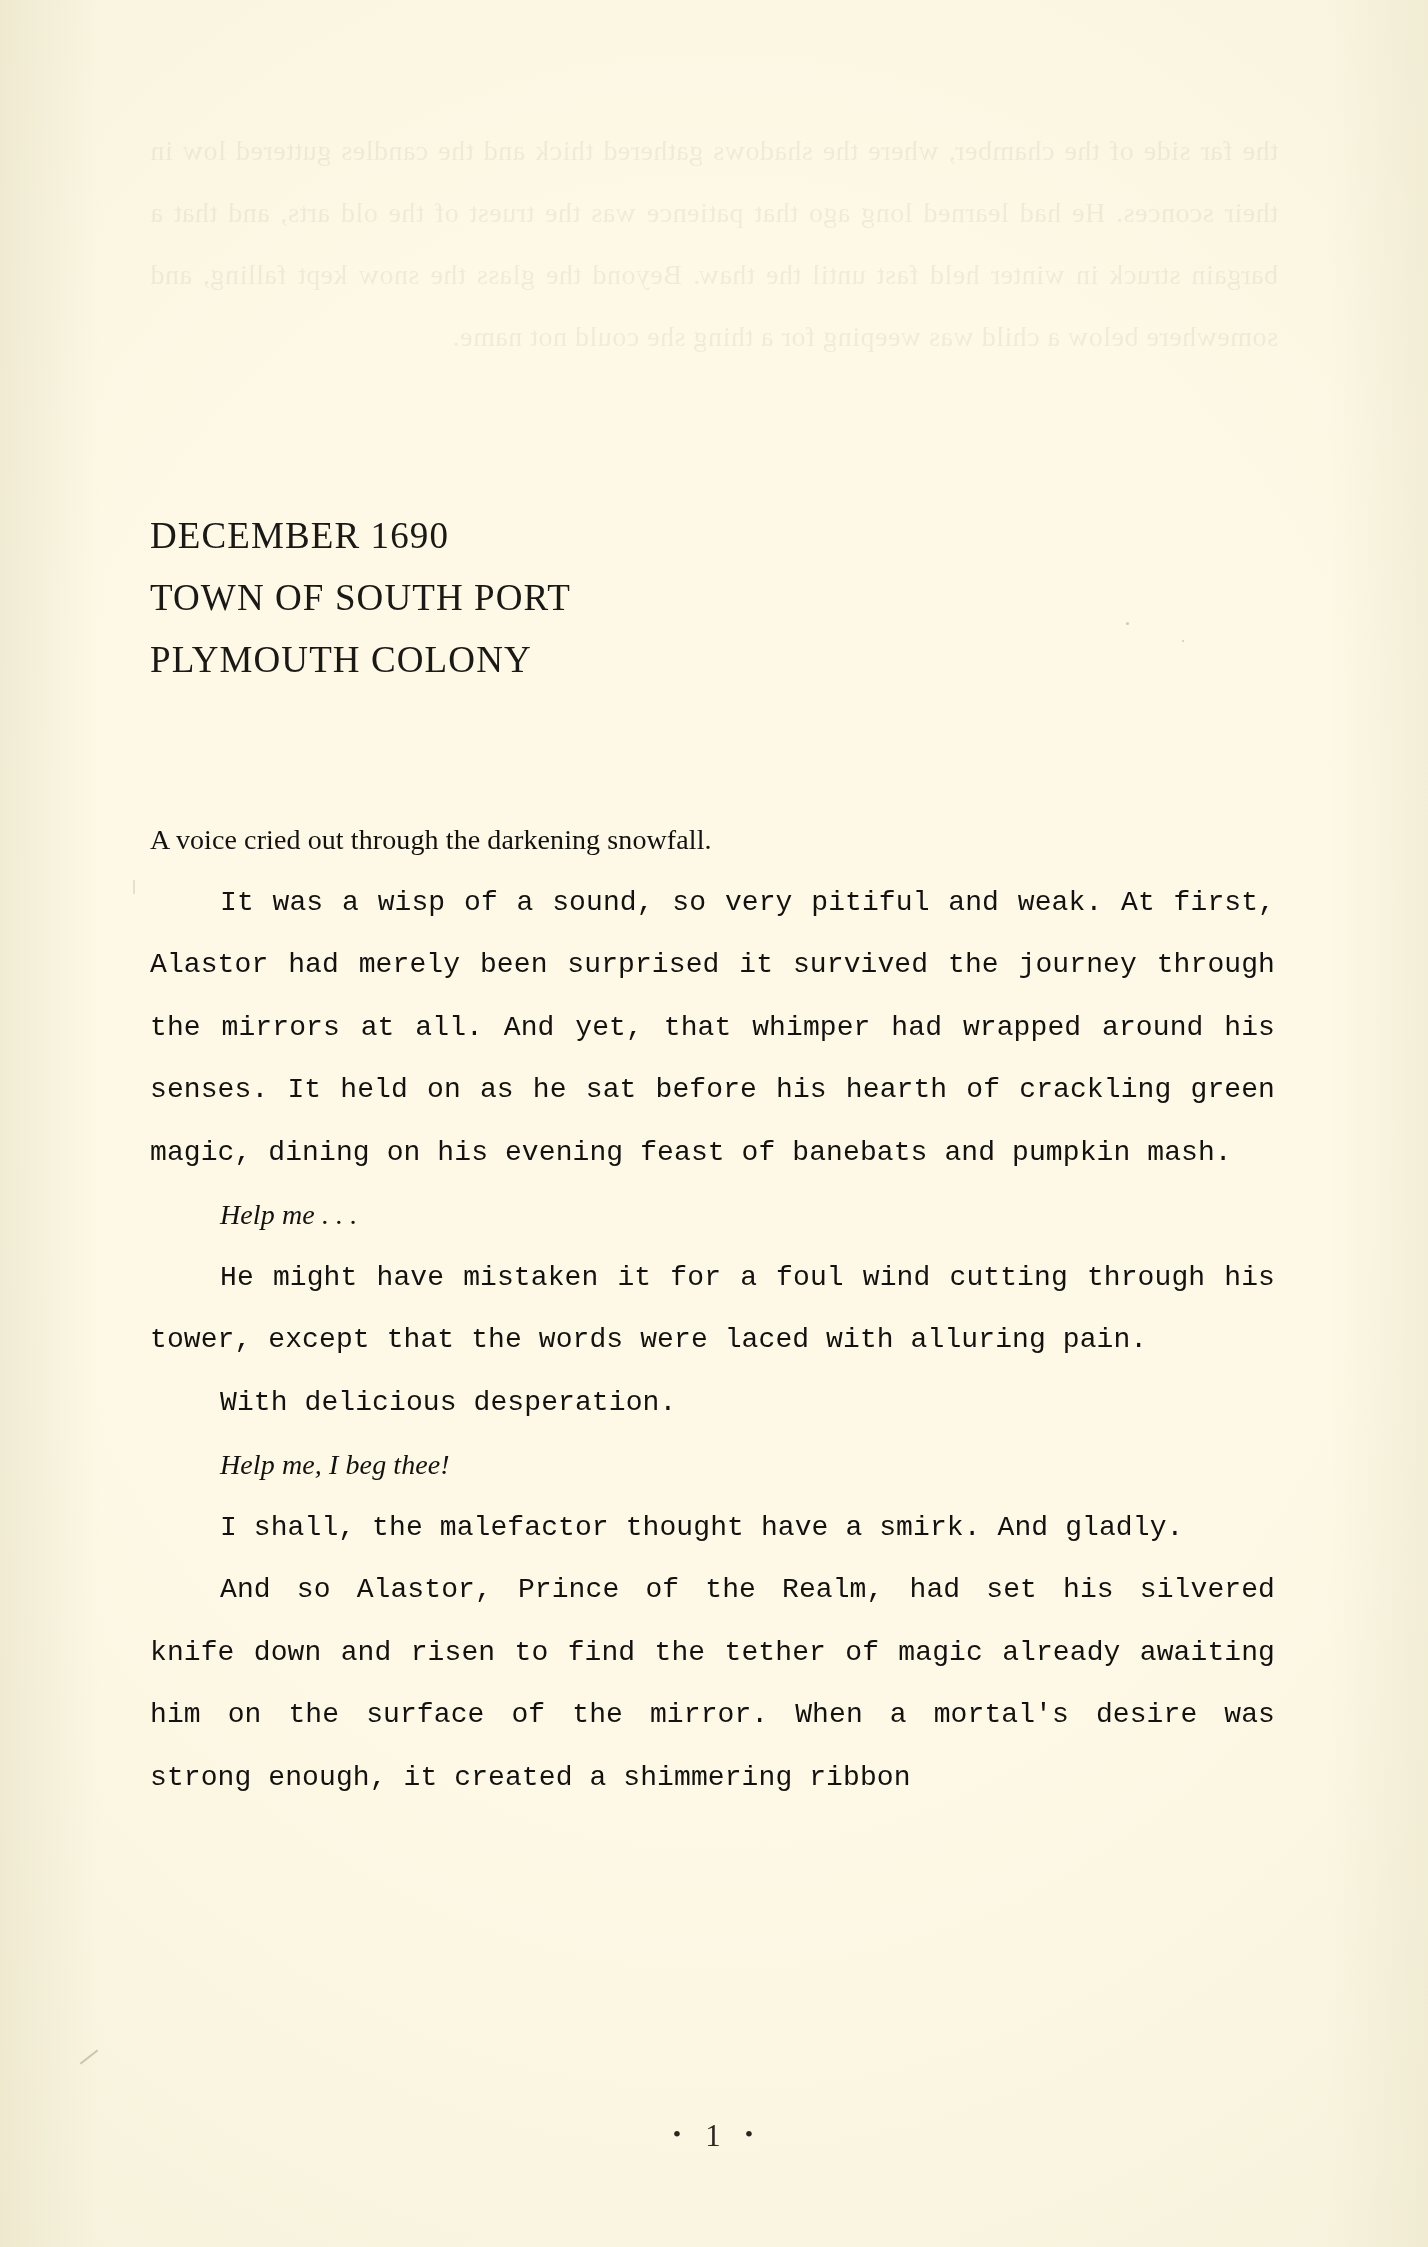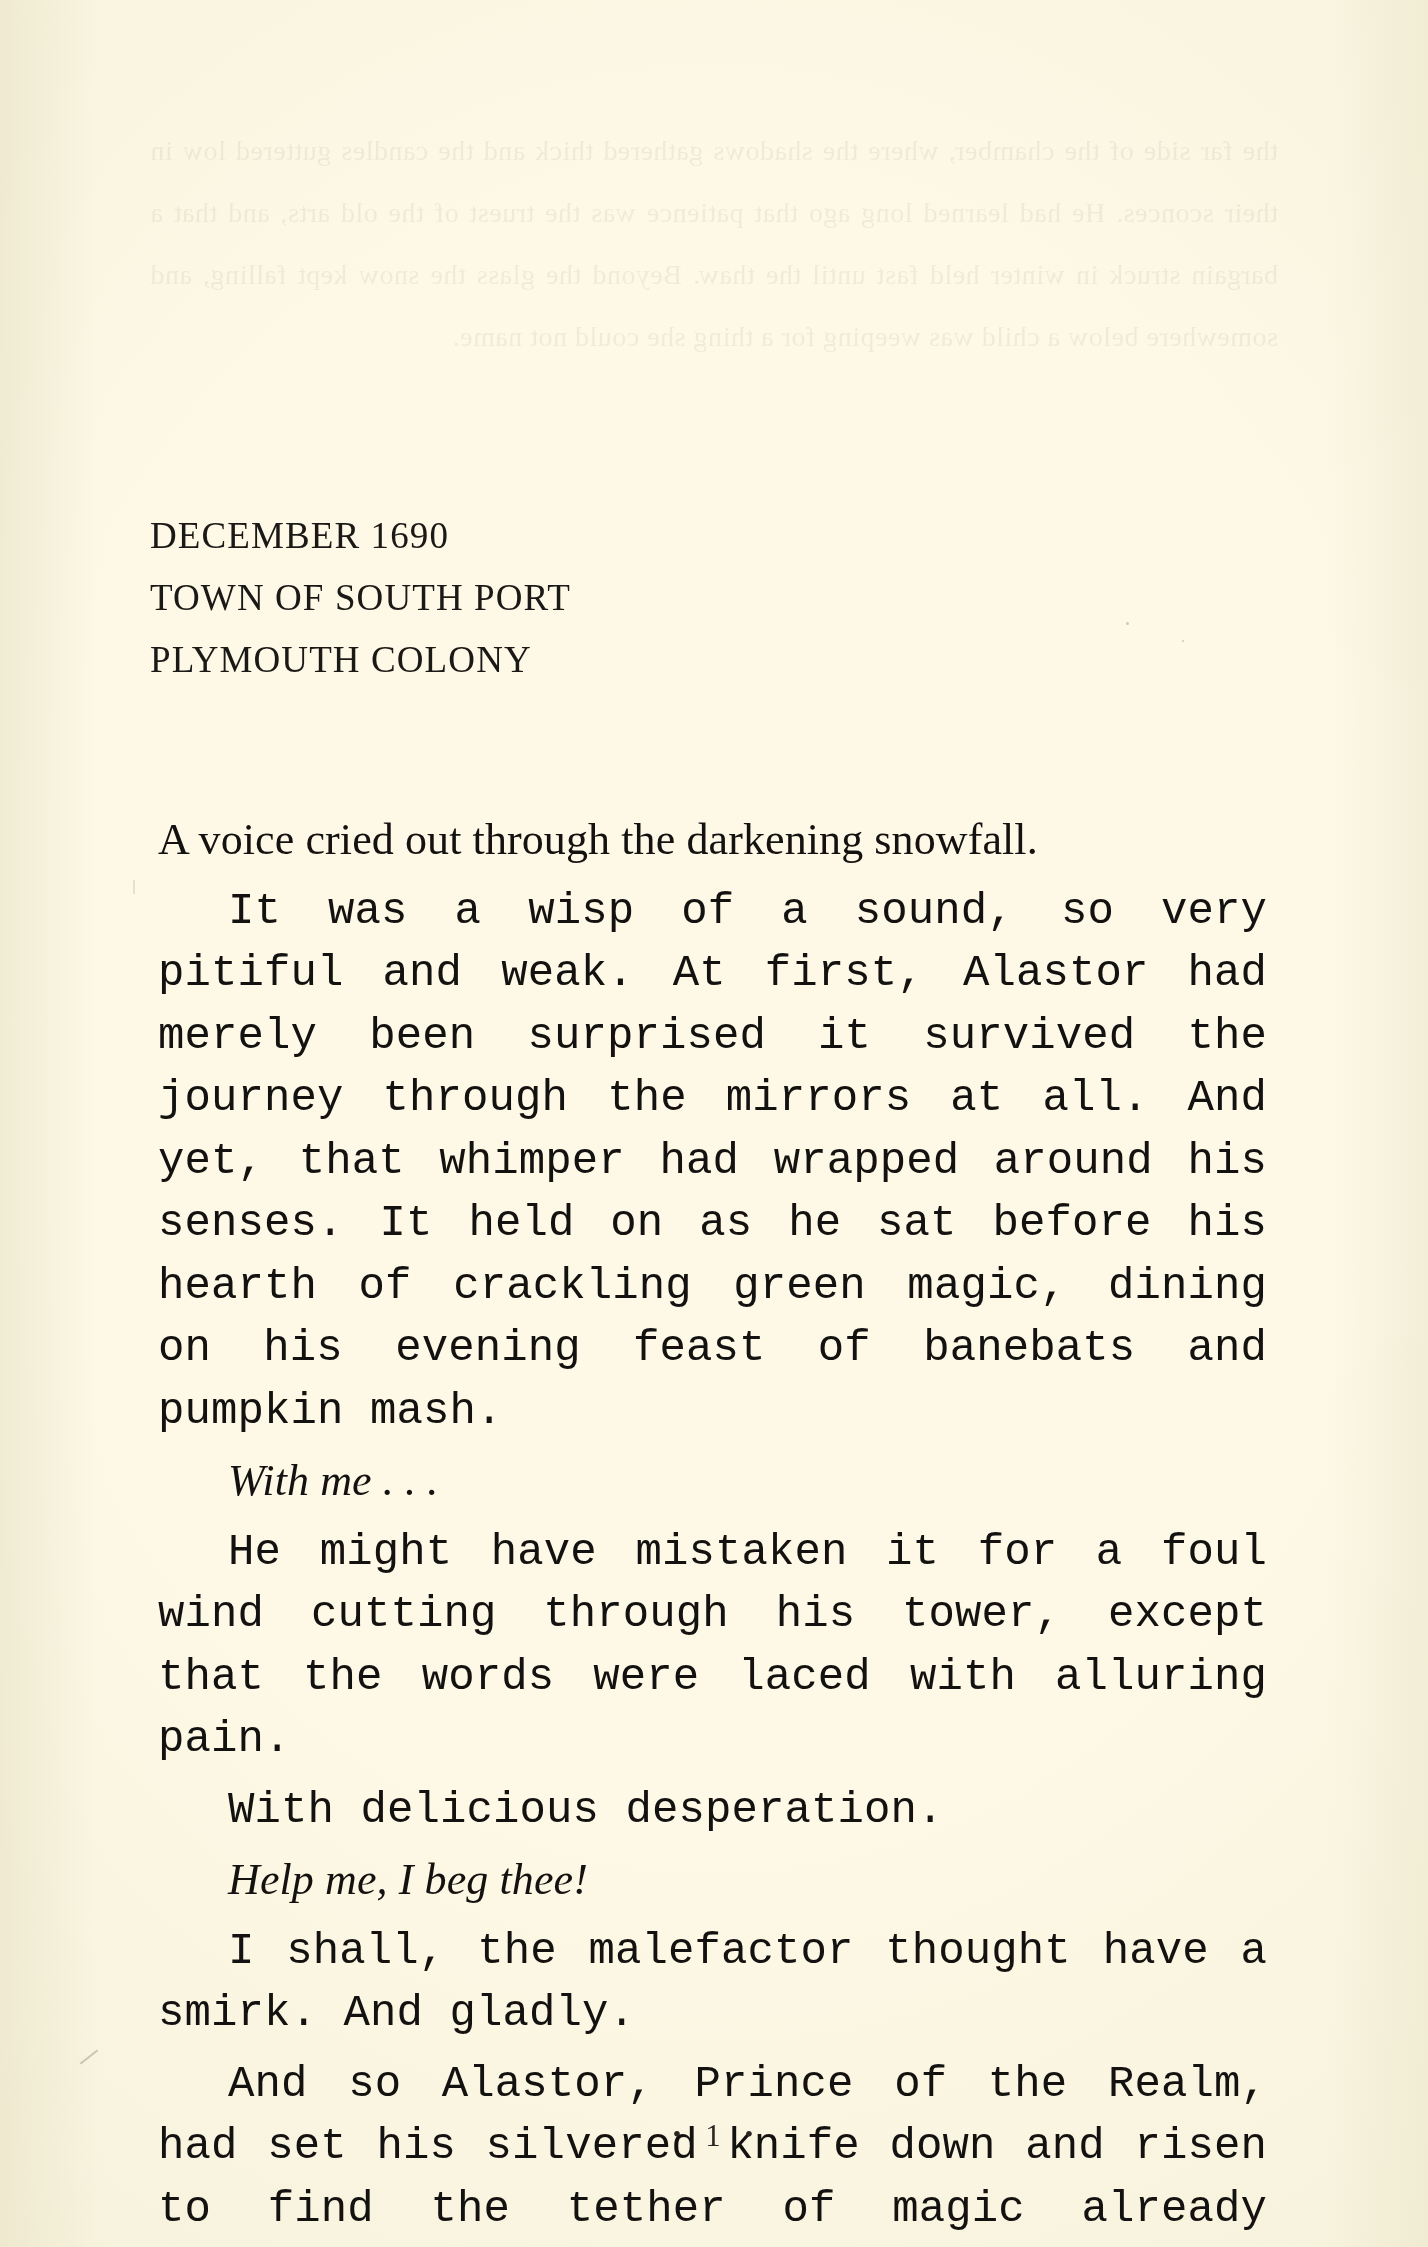--- a/index.html
+++ b/index.html
@@ -65,22 +65,22 @@
     margin: 0;
     font-weight: 400;
     color: #1b1916;
   }
 
   .heading-group {
     margin-bottom: 118px;
   }
 
   p.body {
-    margin: 8px;
-    font-size: 44px;
+    margin: 0;
+    font-size: 28px;
     line-height: 62.5px;
     text-align: justify;
     text-justify: inter-word;
     color: #141210;
     letter-spacing: 0.1px;
   }
   p.body.indent {
     text-indent: 70px;
     font-family: Liberation Mono, monospace;
   }
@@ -129,21 +129,21 @@
   <div class="text-block">
 
     <div class="heading-group">
       <p class="heading">DECEMBER 1690</p>
       <p class="heading">TOWN OF SOUTH PORT</p>
       <p class="heading">PLYMOUTH COLONY</p>
     </div>
 
     <p class="body">A voice cried out through the darkening snowfall.</p>
     <p class="body indent">It was a wisp of a sound, so very pitiful and weak. At first, Alastor had merely been surprised it survived the journey through the mirrors at all. And yet, that whimper had wrapped around his senses. It held on as he sat before his hearth of crackling green magic, dining on his evening feast of banebats and pumpkin mash.</p>
-    <p class="body italic-line">With me . . .</p>
+    <p class="body italic-line">Help me . . .</p>
     <p class="body indent">He might have mistaken it for a foul wind cutting through his tower, except that the words were laced with alluring pain.</p>
     <p class="body indent">With delicious desperation.</p>
     <p class="body italic-line">Help me, I beg thee!</p>
     <p class="body indent">I shall, the malefactor thought have a smirk. And gladly.</p>
     <p class="body indent">And so Alastor, Prince of the Realm, had set his silvered knife down and risen to find the tether of magic already awaiting him on the surface of the mirror. When a mortal's desire was strong enough, it created a shimmering ribbon</p>
 
   </div>
 
   <div class="folio">
     <span class="dot">•</span><span>1</span><span class="dot">•</span>

